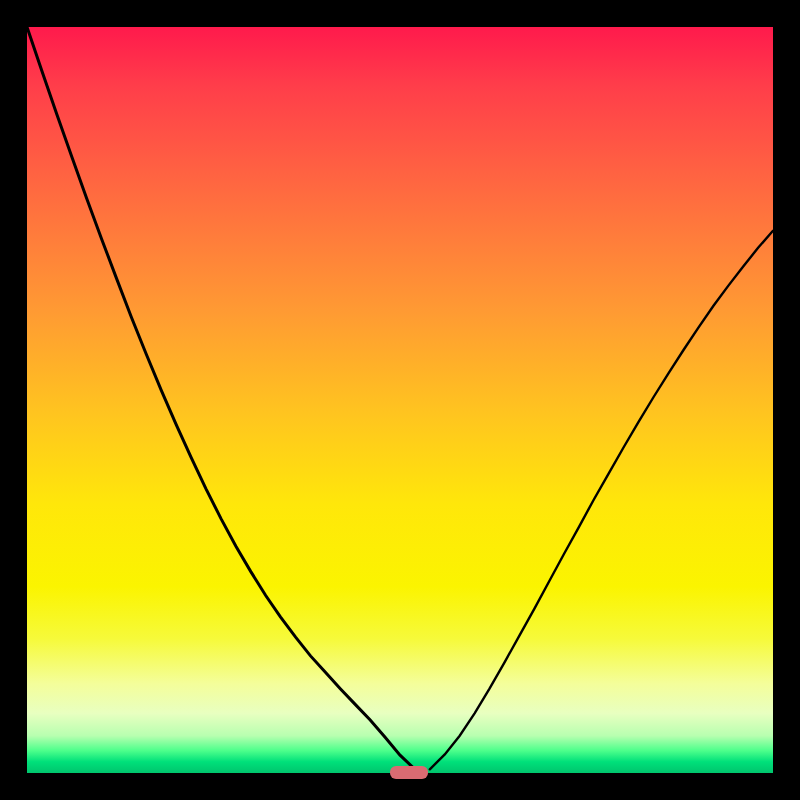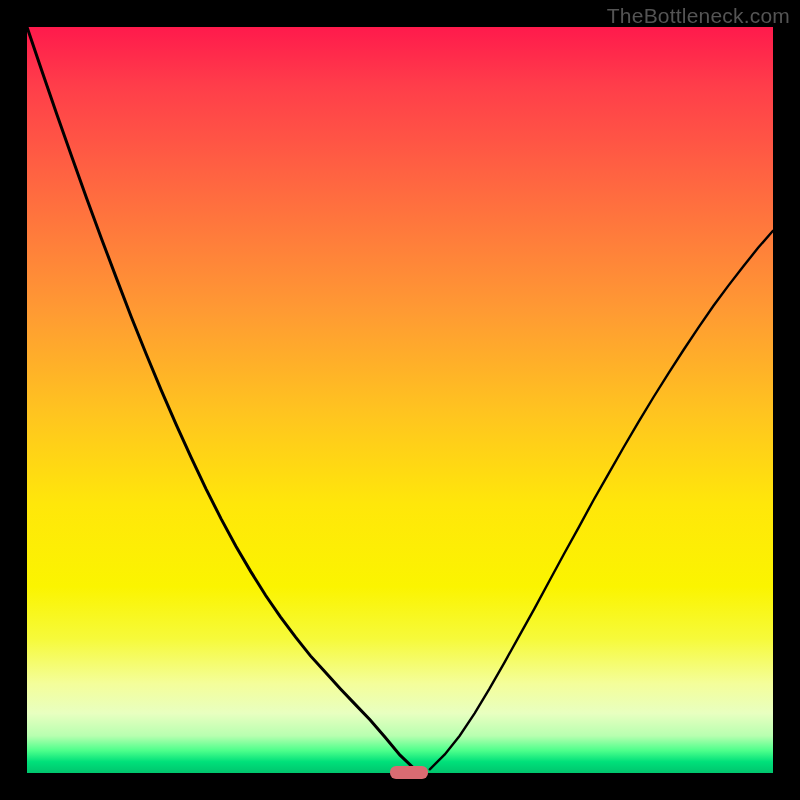--- a/index.html
+++ b/index.html
@@ -73,14 +73,13 @@
 <body>
 
 <div class="frame">
   <div class="plot">
     <svg class="curve" viewBox="0 0 746 746" preserveAspectRatio="none">
       <path d="M 0.0 0.0 L 14.9 44.0 L 29.8 87.3 L 44.8 129.8 L 59.7 171.6 L 74.6 211.9 L 89.5 251.4 L 104.4 290.2 L 119.4 327.5 L 134.3 363.3 L 149.2 397.6 L 164.1 430.4 L 179.0 461.8 L 194.0 491.6 L 208.9 519.2 L 223.8 544.6 L 238.7 568.5 L 253.6 590.1 L 268.6 610.2 L 283.5 628.9 L 298.4 645.3 L 313.3 661.7 L 328.2 677.4 L 343.2 693.0 L 358.1 710.2 L 373.0 728.1 L 387.9 742.3" id="leftPath" fill="none" stroke="#000" stroke-width="3" stroke-linecap="round"></path>
       <path d="M 402.8 742.3 L 417.8 727.4 L 432.7 708.7 L 447.6 686.3 L 462.5 661.7 L 477.4 635.6 L 492.4 608.7 L 507.3 581.9 L 522.2 554.3 L 537.1 526.7 L 552.0 499.8 L 567.0 472.2 L 581.9 446.1 L 596.8 420.0 L 611.7 394.6 L 626.6 370.0 L 641.6 346.1 L 656.5 323.0 L 671.4 300.6 L 686.3 279.0 L 701.2 258.9 L 716.2 239.5 L 731.1 220.8 L 746.0 203.7" id="rightPath" fill="none" stroke="#000" stroke-width="2.4" stroke-linecap="round"></path>
     </svg>
     <div class="marker" id="marker" style="left: 362.556px; top: 738.508px; width: 38.792px;"></div>
   </div>
-  <div class="watermark">TheBottleneck.com</div>
 </div>
 
 </body></html>

